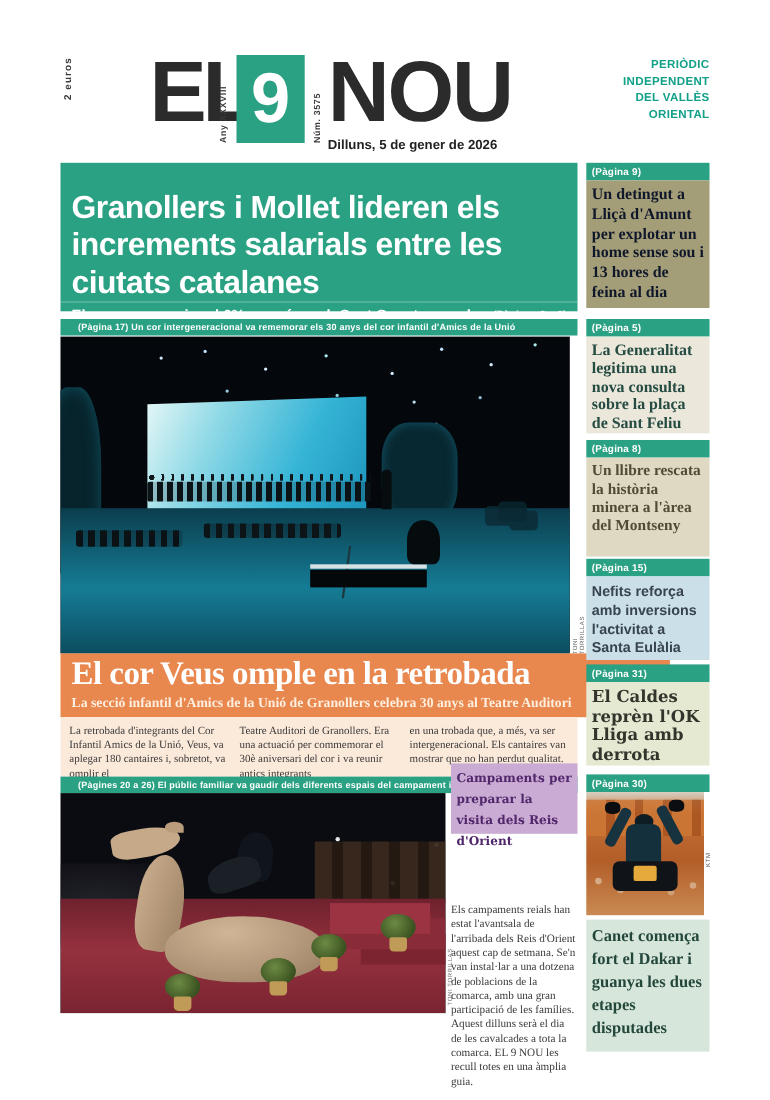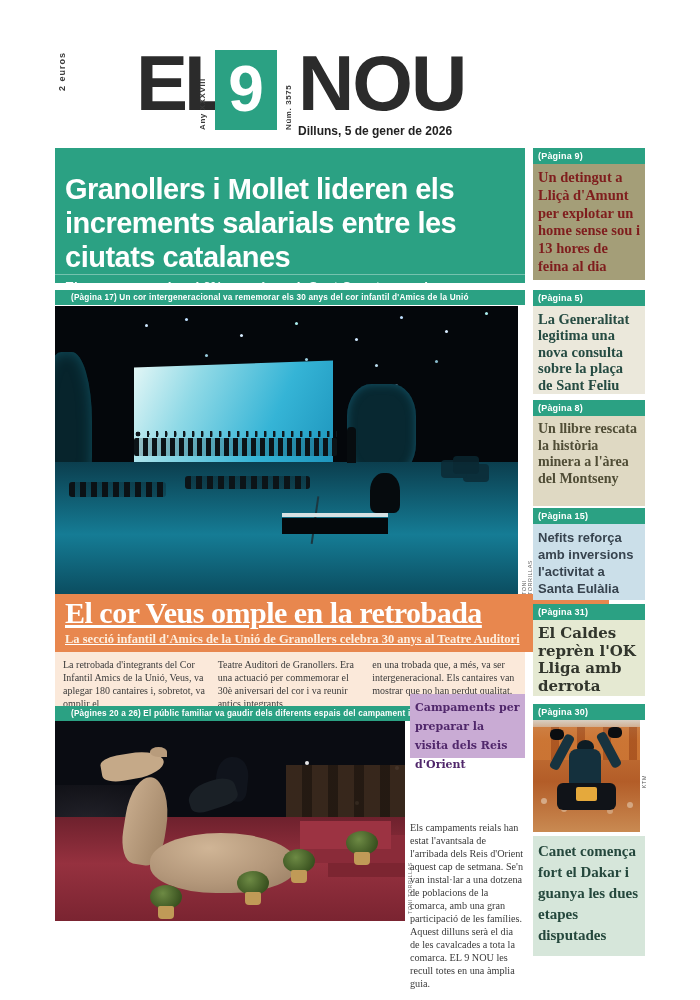--- a/index.html
+++ b/index.html
@@ -67,21 +67,21 @@
   .c-conductor{left:63%;top:42%;width:9px;height:36px;background:#070c0f;border-radius:4px 4px 0 0;}
   .c-piano-top{left:49%;top:72%;width:23%;height:4px;background:#d7e2e4;}
   .c-piano{left:49%;top:73.5%;width:23%;height:16px;background:#04080b;}
   .c-drums{left:86%;top:52%;width:26px;height:18px;background:#0a2630;border-radius:4px;
      box-shadow:-10px 6px 0 #093;opacity:.85;box-shadow:-12px 4px 0 #0b2b36,10px 8px 0 #0b2b36;}
   .c-musician{left:68%;top:58%;width:30px;height:40px;background:#060b0e;border-radius:45% 45% 20% 20%;}
   .c-stand{left:56%;top:66%;width:1.5px;height:48px;background:#1c3740;transform:rotate(8deg);}
 
   
   .orange-box{left:55px;top:594px;width:554px;height:58px;background:#e8874e;color:#fff;
-              font-family:"Liberation Serif",serif;box-sizing:border-box;text-decoration:underline;}
+              font-family:"Liberation Serif",serif;box-sizing:border-box;}
   .orange-h{font-size:30px;font-weight:bold;line-height:34px;padding:2px 10px 0;letter-spacing:-.5px;white-space:nowrap;}
   .orange-s{font-size:12.5px;font-weight:bold;padding:2px 10px;white-space:nowrap;color:#fdeede;}
 
   
   .deck{left:55px;top:652px;width:470px;height:54px;background:#fbe9da;display:flex;gap:10px;
         padding:6px 8px;box-sizing:border-box;font-family:"Liberation Serif",serif;
         font-size:10px;line-height:13px;color:#3a3a3a;}
   .deck div{flex:1;}
 
   
@@ -122,21 +122,21 @@
   .camps-head{left:410px;top:694px;width:115px;height:64px;background:#c9abd4;color:#50276b;
      font-family:"DejaVu Serif",serif;font-weight:bold;font-size:11px;line-height:19px;
      padding:4px 5px;box-sizing:border-box;}
   .camps-body{left:410px;top:809px;width:115px;font-family:"Liberation Serif",serif;
      font-size:10.2px;line-height:13px;color:#3a3a3a;margin-top:12px;}
 
   
   .sb-head{left:533px;width:112px;height:16px;background:#2ba183;color:#fff;font-size:9px;
      font-weight:bold;line-height:16px;padding:0 5px;box-sizing:border-box;letter-spacing:.2px;}
   .sb-box{left:533px;width:112px;box-sizing:border-box;padding:5px 5px;overflow:hidden;}
-  .h1{top:148px;} .b1{top:164px;height:116px;background:#a49e78;color:#7f1d1d;
+  .h1{top:148px;} .b1{top:164px;height:116px;background:#a49e78;color:#0f172a;
       font-family:"Liberation Serif",serif;font-weight:bold;font-size:14.5px;line-height:17.8px;}
   .h2{top:290px;} .b2{top:306px;height:88px;background:#ebe8db;color:#254b42;
       font-family:"Liberation Serif",serif;font-weight:bold;font-size:14.5px;line-height:16.4px;}
   .h3{top:400px;} .b3{top:416px;height:90px;background:#dfd9c3;color:#4f4c35;
       font-family:"Liberation Serif",serif;font-weight:bold;font-size:14px;line-height:16.6px;}
   .h4{top:508px;} .b4{top:524px;height:76px;background:#cbdfe9;color:#37434e;
       font-weight:bold;font-size:13px;line-height:17px;}
   .h5{top:604px;} .b5{top:620px;height:76px;background:#e5e9d2;color:#31352c;
       font-family:"DejaVu Serif",serif;font-weight:bold;font-size:15px;line-height:17.5px;}
   .h6{top:704px;}
@@ -168,20 +168,26 @@
 
 <div class="page">
 
   <div class="abs price">2 euros</div>
   <div class="abs logo-el">EL</div>
   <div class="abs vert-lab lab-any">Any XXXVIII</div>
   <div class="abs logo-nine">9</div>
   <div class="abs vert-lab lab-num">Núm. 3575</div>
   <div class="abs logo-nou">NOU</div>
   <div class="abs date">Dilluns, 5 de gener de 2026</div>
+  <div class="abs tagline">
+    <div>PERIÒDIC</div>
+    <div>INDEPENDENT</div>
+    <div>DEL VALLÈS</div>
+    <div>ORIENTAL</div>
+  </div>
   <div class="abs phone-row">
     <span class="wa-icon">✆</span><span>648 678 819</span>
   </div>
 
   <div class="abs lead-box">
     <div class="lead-headline">Granollers i Mollet lideren els increments salarials entre les ciutats catalanes</div>
     <div class="lead-subrow">
       <span class="lead-sub">Els sous van pujar el 6%, només amb Sant Cugat per sobre</span>
       <span class="lead-ref">(Pàgines 2 a 3)</span>
     </div>

